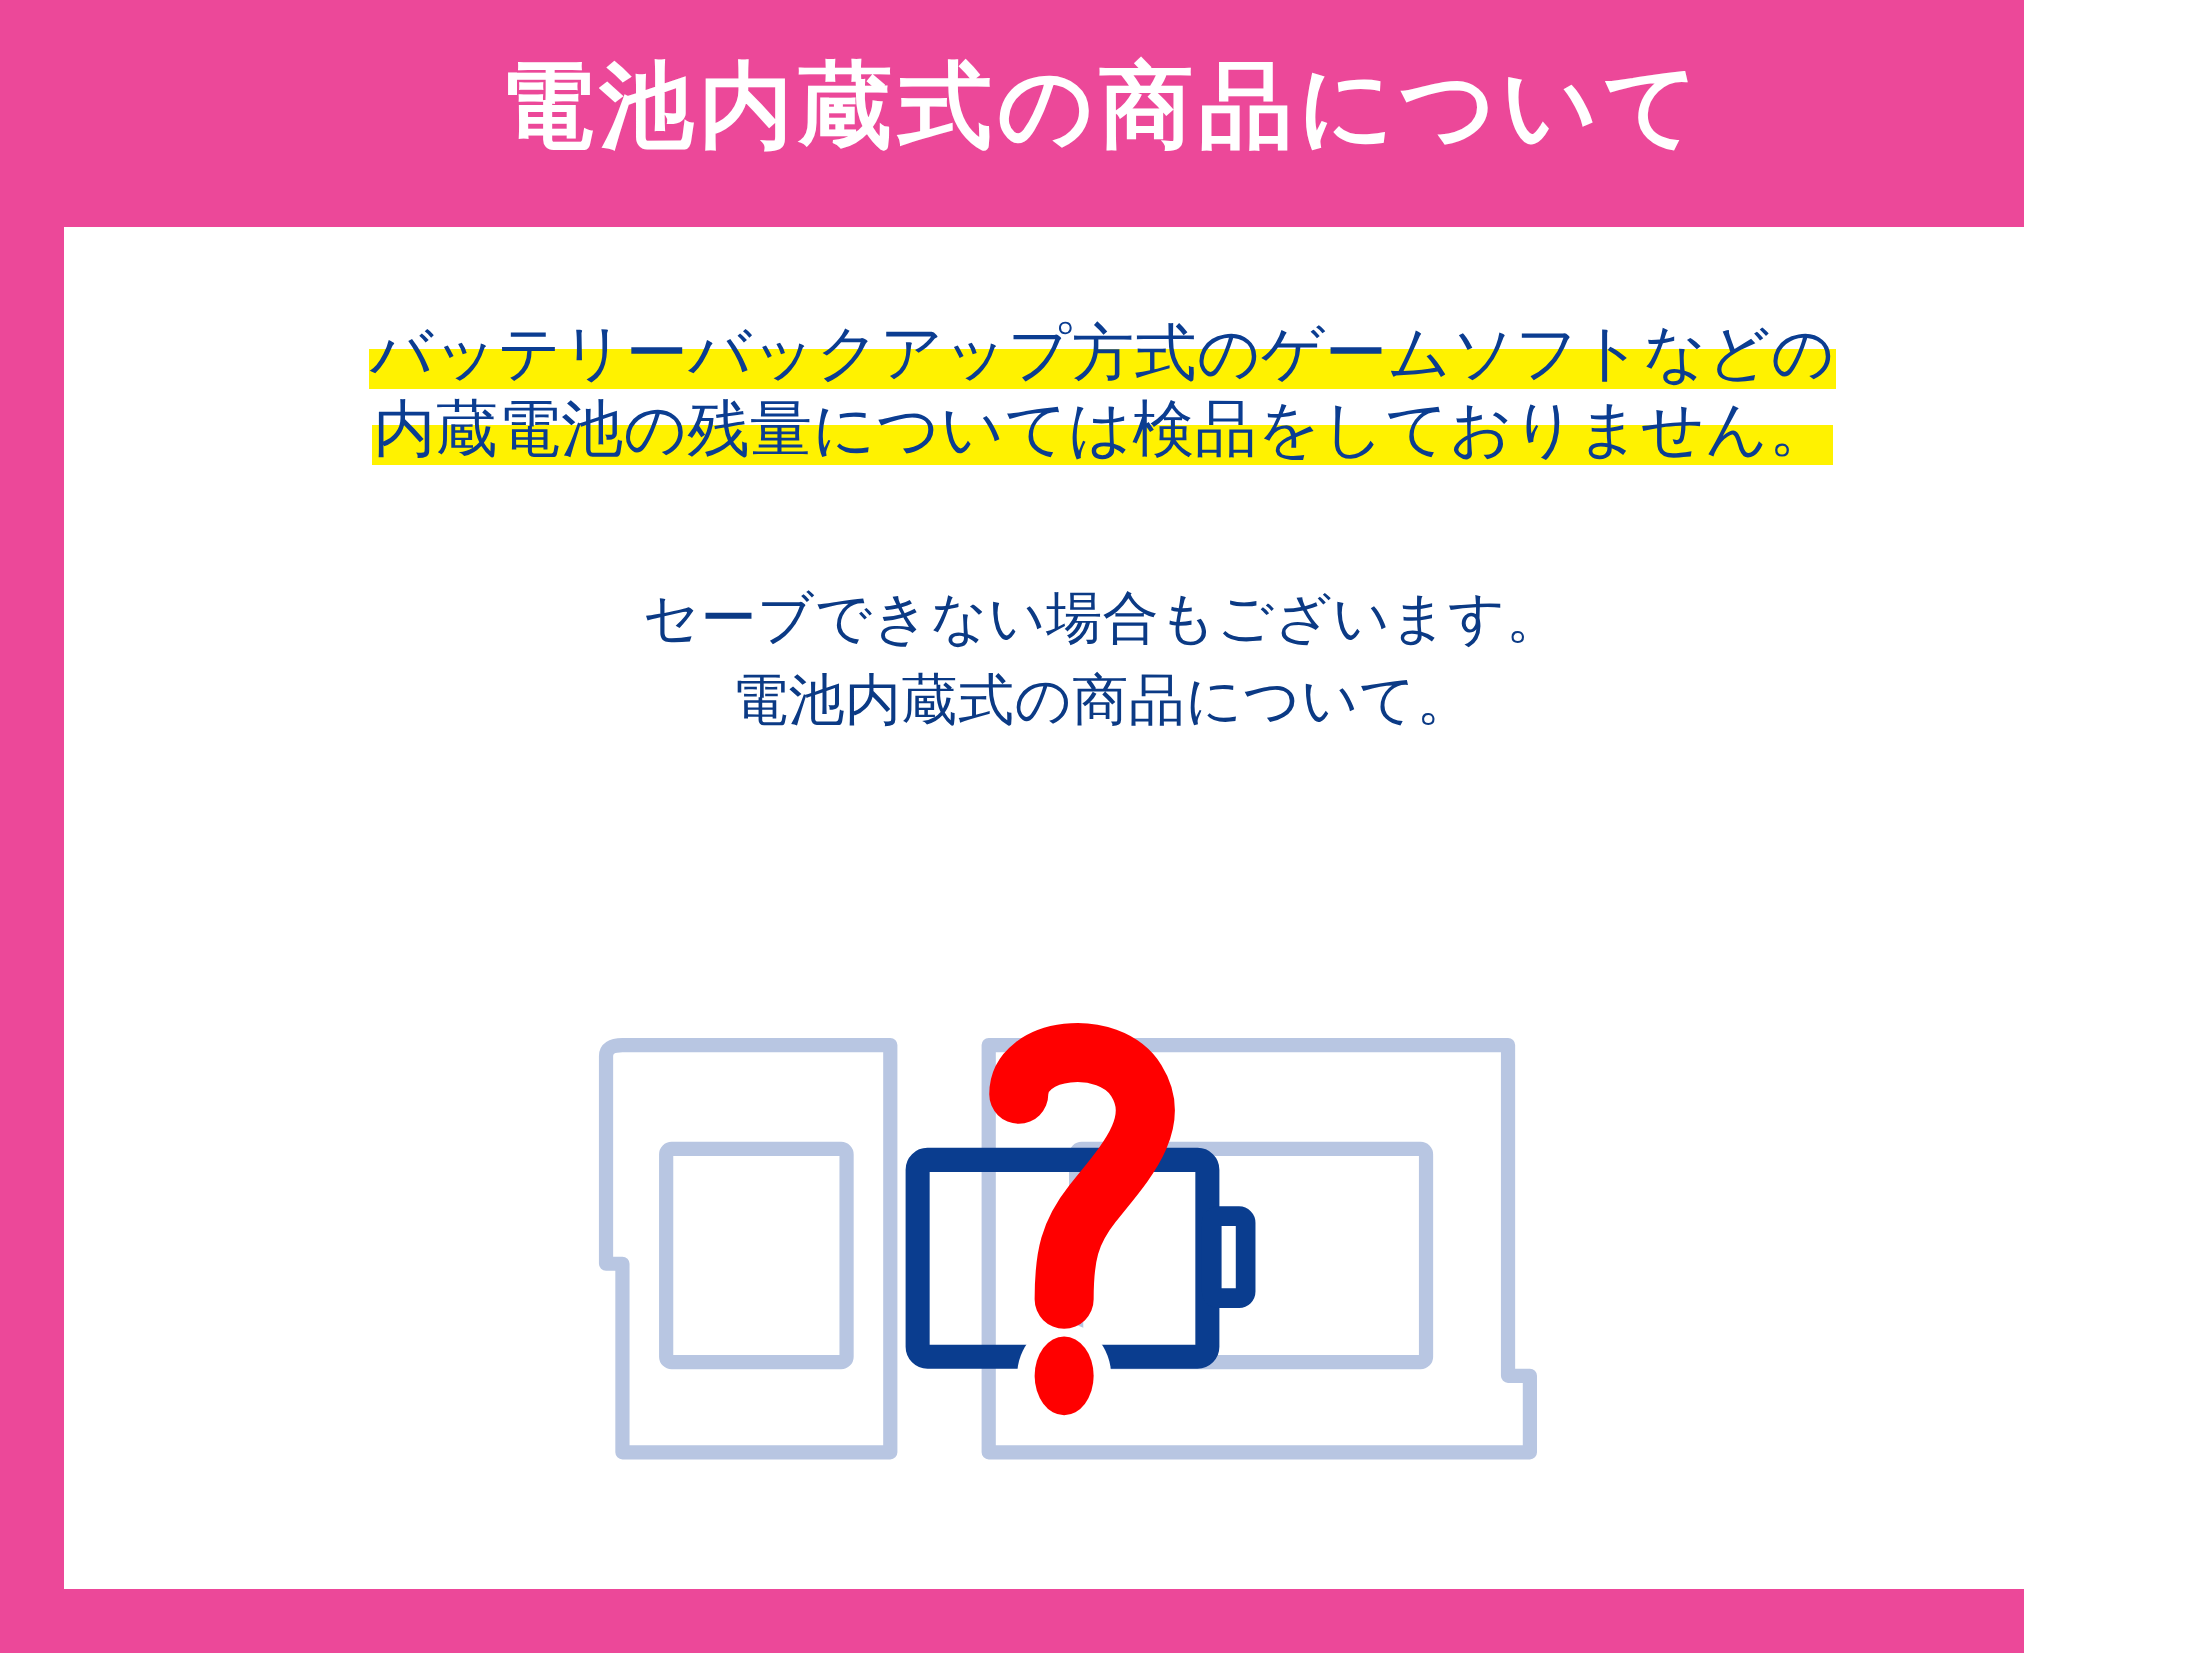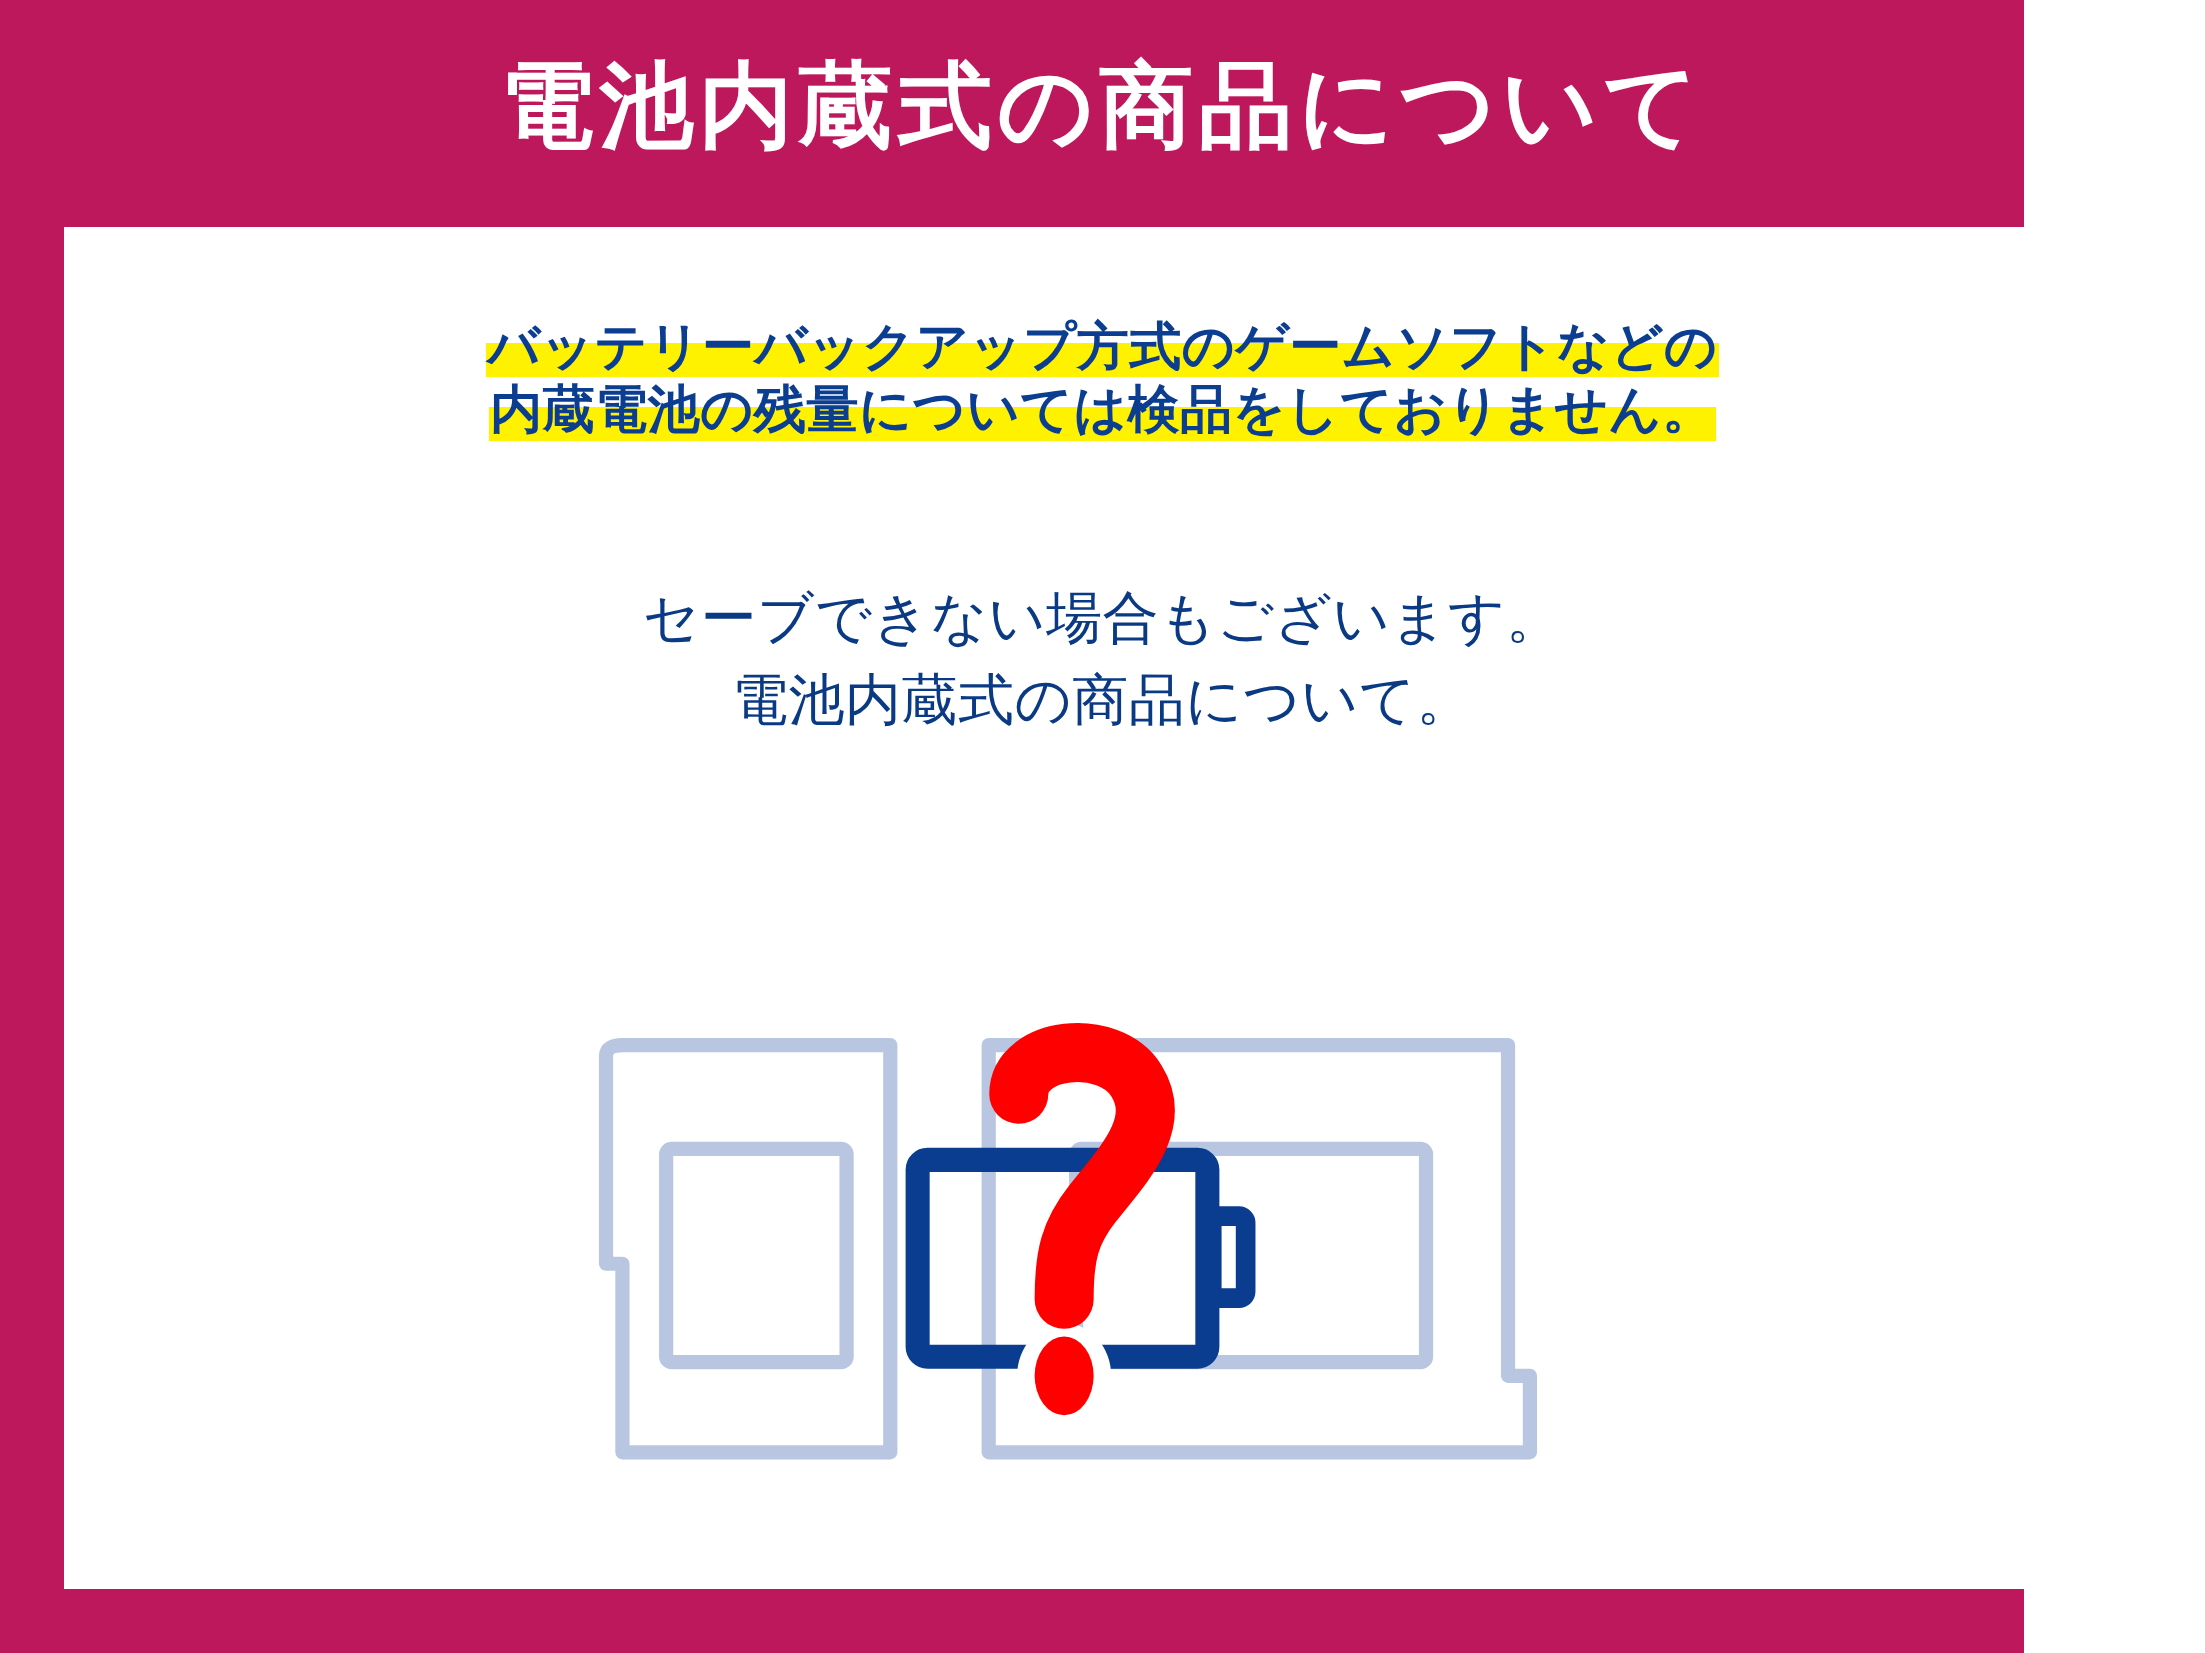--- a/index.html
+++ b/index.html
@@ -4,21 +4,21 @@
 <style>
   html, body {
     margin: 0;
     padding: 0;
     background: #ffffff;
   }
   #stage {
     position: relative;
     width: 2024px;
     height: 1654px;
-    background: #be185d;
+    background: #ec4899;
     overflow: hidden;
     font-family: "Liberation Sans", "DejaVu Sans", sans-serif;
   }
 
   
   .title-bar {
     position: absolute;
     left: 0;
     top: 59px;
     width: 2205px;
@@ -54,22 +54,22 @@
   }
   .headline-line {
     display: block;
     white-space: nowrap;
     line-height: 1.22;
     margin: 0;
   }
   .headline-inner {
     display: inline;
     color: #0b3d91;
-    font-size: 52px;
-    font-weight: 700;
+    font-size: 62px;
+    font-weight: 400;
     letter-spacing: 0.5px;
     background-image: linear-gradient(to bottom,
         rgba(255,242,0,0) 0%,
         rgba(255,242,0,0) 44%,
         #fff200 44%,
         #fff200 100%);
     padding: 0 1.1px 2.2px 1.1px;
     -webkit-box-decoration-break: clone;
     box-decoration-break: clone;
     margin-top: 35px;

